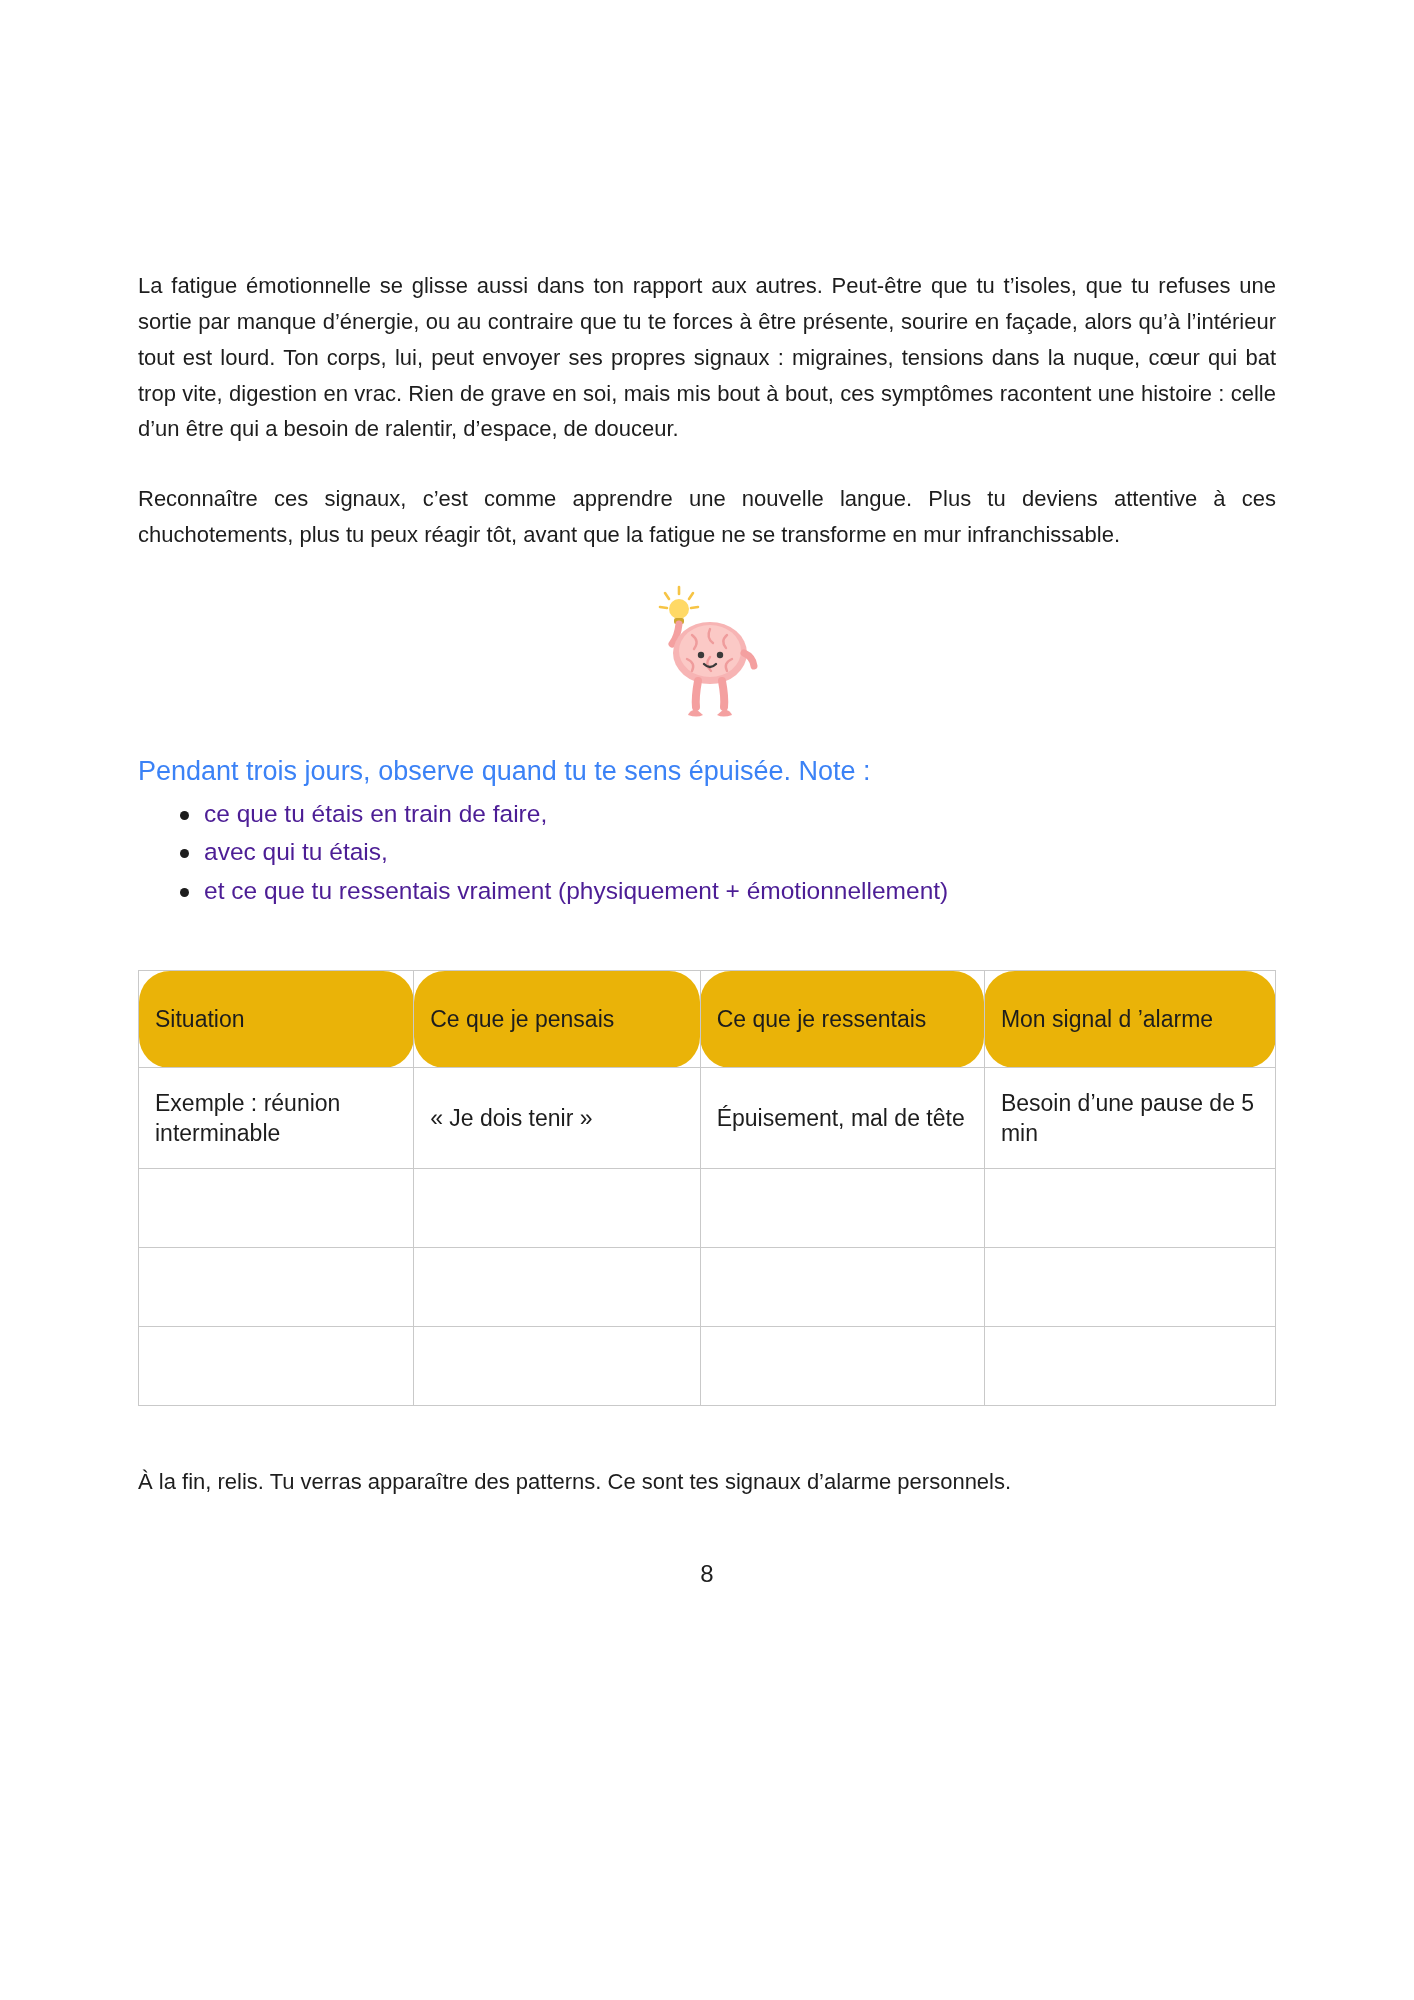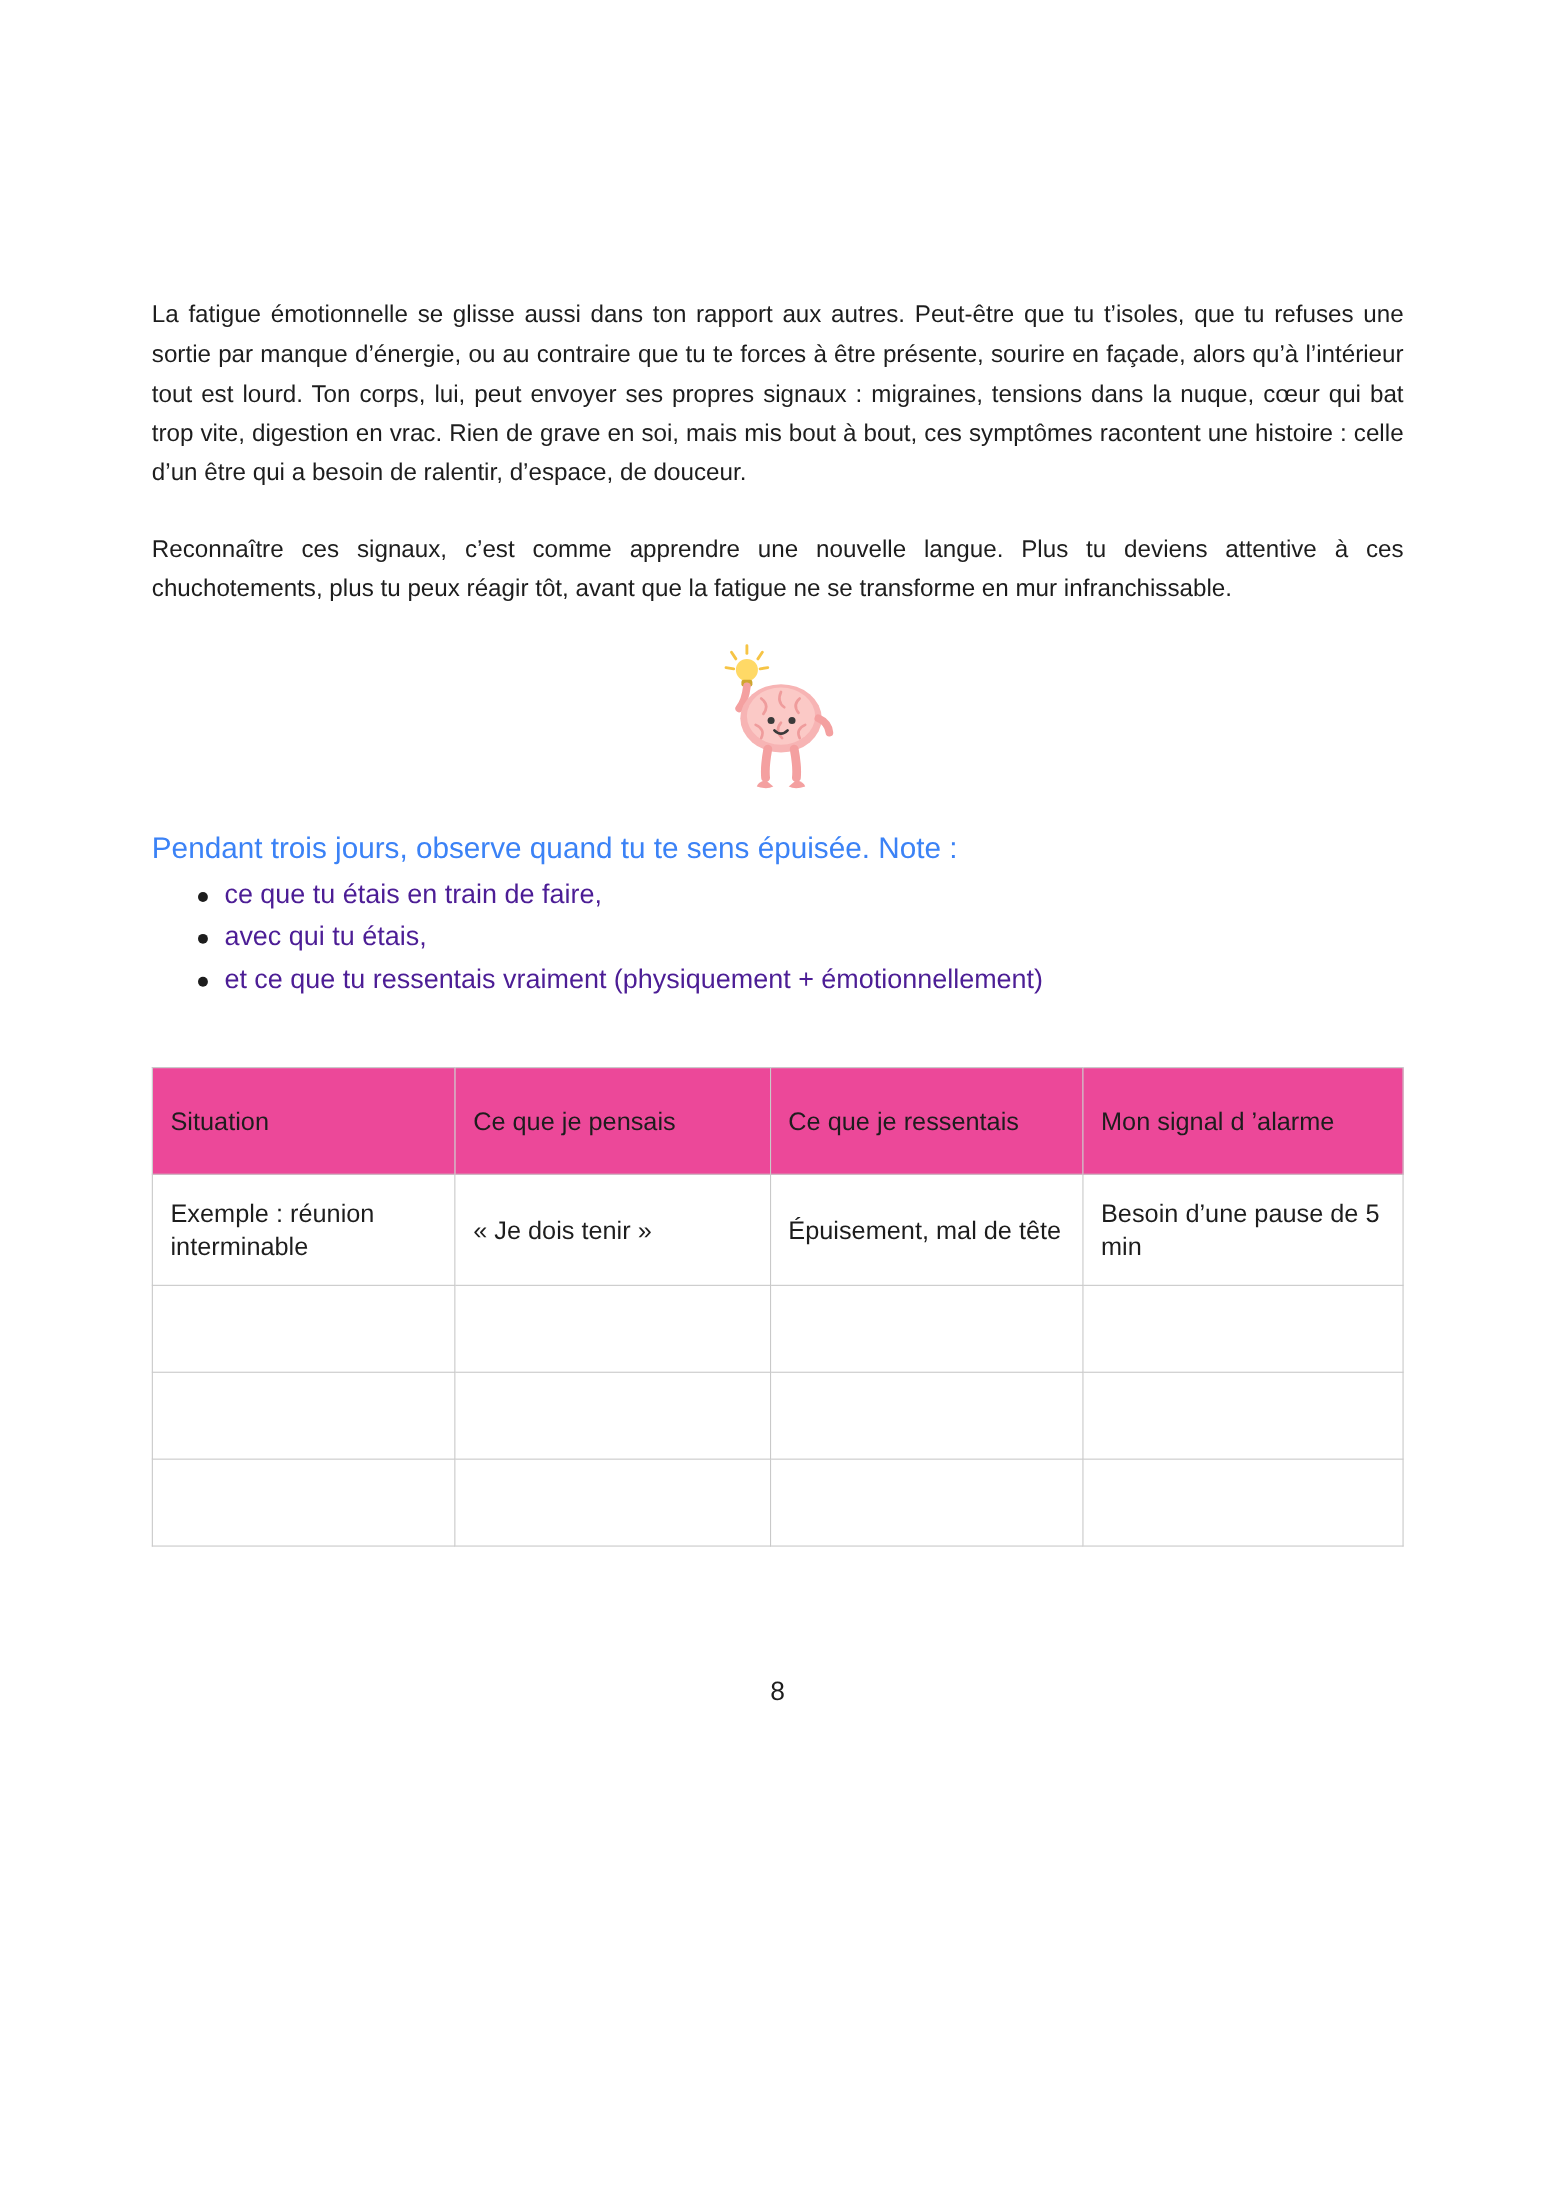--- a/index.html
+++ b/index.html
@@ -99,22 +99,23 @@
     vertical-align: middle;
     padding: 14px 16px;
     font-family: "Liberation Sans", sans-serif;
     font-size: 23px;
     line-height: 1.32;
     color: #1d1d1d;
     text-align: left;
     font-weight: normal;
   }
   table.worksheet thead th {
-    background: #ec4899;
+    background: #eab308;
     height: 68px;
+    border-radius: 31px;
   }
   table.worksheet tbody td {
     height: 50px;
   }
   table.worksheet tbody tr.filled td {
     height: 72px;
   }
   col.c1 { width: 24.2%; }
   col.c2 { width: 25.2%; }
   col.c3 { width: 25.0%; }
@@ -233,16 +234,17 @@
         <td></td>
         <td></td>
         <td></td>
         <td></td>
       </tr>
     </tbody>
   </table>
 
   <div class="after-table-gap"></div>
 
+  <p class="body-text">À la fin, relis. Tu verras apparaître des patterns. Ce sont tes signaux d’alarme personnels.</p>
 
   <div class="page-number">8</div>
 
 </div>
 
 </body></html>

